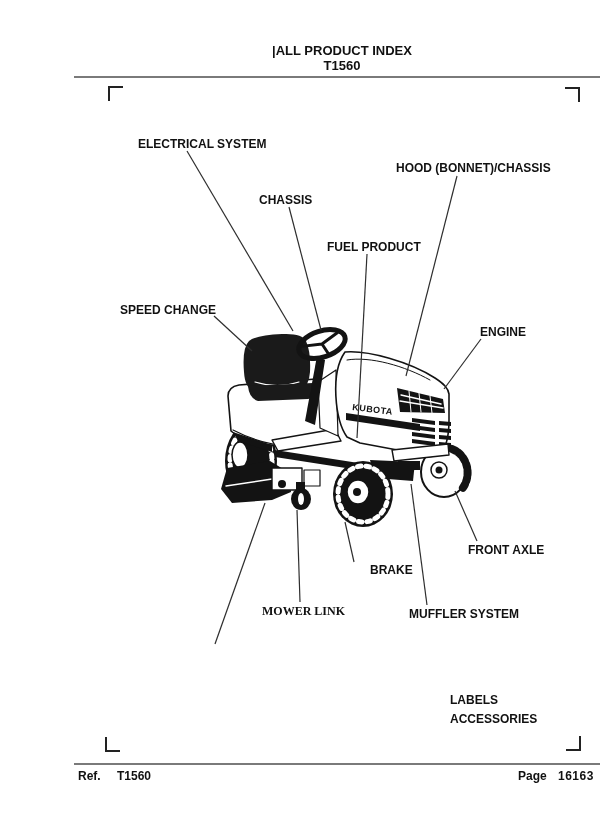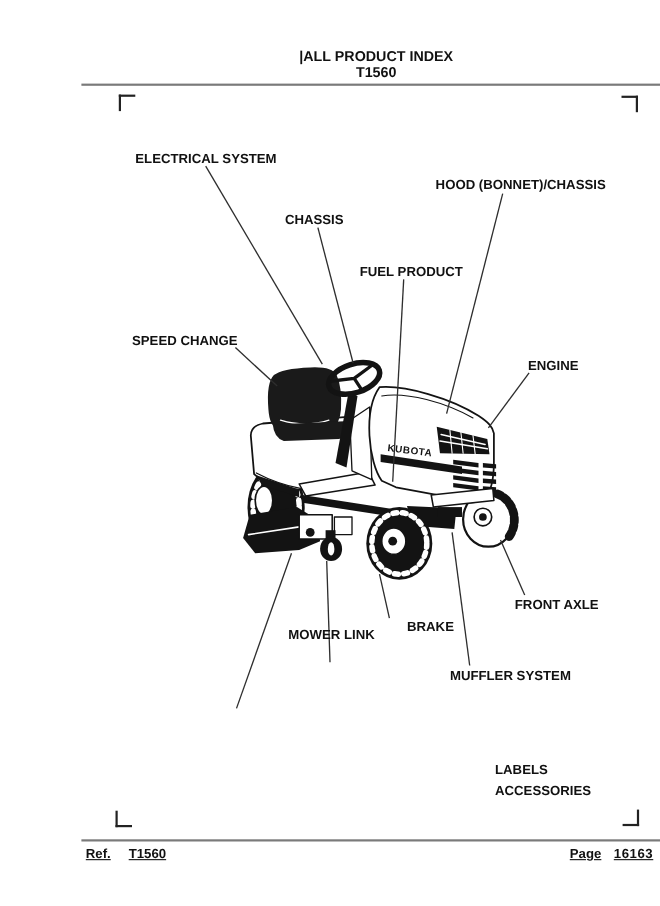--- a/index.html
+++ b/index.html
@@ -16,35 +16,35 @@
   #rule-bottom{top:763px;}
   
   .crop{position:absolute;width:13px;height:13px;border:0 solid #222;}
   #crop-tl{left:88px;top:86px;border-top-width:2px;border-left-width:2px;}
   #crop-tr{left:545px;top:87px;border-top-width:2px;border-right-width:2px;}
   #crop-bl{left:85px;top:737px;border-bottom-width:2px;border-left-width:2px;}
   #crop-br{left:546px;top:736px;border-bottom-width:2px;border-right-width:2px;}
   
   .callout{position:absolute;font-size:12px;font-weight:700;line-height:12px;
            white-space:nowrap;color:#111;cursor:pointer;}
-  #co-electrical{left:103px;top:138px;text-align:center;}
+  #co-electrical{left:118px;top:138px;text-align:center;}
   #co-hood{left:376px;top:162px;}
   #co-steering{left:239px;top:194px;}
   #co-fuel{left:307px;top:241px;}
   #co-speed{left:100px;top:304px;}
   #co-engine{left:460px;top:326px;}
   #co-frontaxle{left:448px;top:544px;}
   #co-brake{left:318px;top:564px;padding-left:32px;}
-  #co-mowerlink{left:242px;top:571px;}
+  #co-mowerlink{left:242px;top:605px;font-family:Liberation Serif, serif;}
   #co-muffler{left:389px;top:608px;}
   #co-transmission{left:112px;top:647px;}
   #co-labels{left:430px;top:694px;}
   #co-accessories{left:430px;top:713px;}
   
-  .foot{position:absolute;top:770px;font-size:12px;font-weight:700;line-height:12px;white-space:nowrap;text-decoration:underline;}
+  .foot{position:absolute;top:770px;font-size:12px;font-weight:700;line-height:12px;white-space:nowrap;}
   #foot-ref-label{left:58px;}
   #foot-ref-value{left:97px;}
   #foot-page-label{left:498px;}
   #foot-page-value{left:538px;letter-spacing:0.5px;}
   #diagram-svg{position:absolute;left:0;top:0;}
 </style>
 </head>
 <body>
 
 <div id="page">

